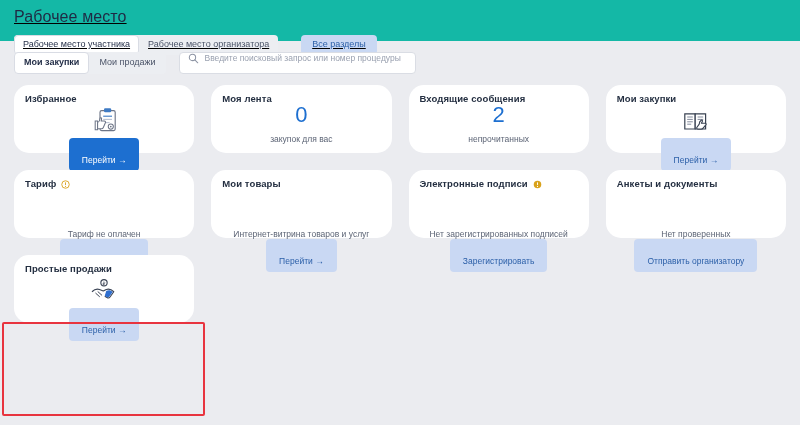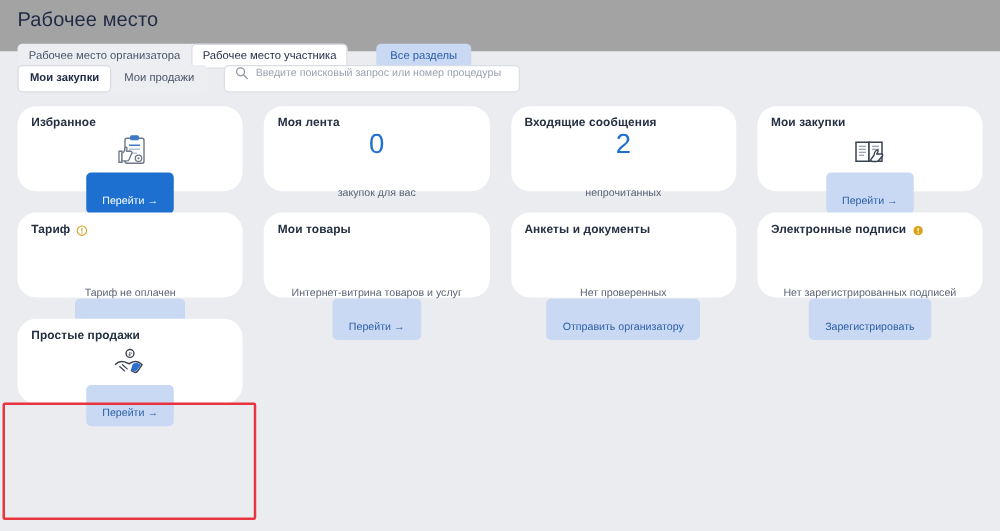--- a/index.html
+++ b/index.html
@@ -5,23 +5,24 @@
   * { box-sizing: border-box; margin: 0; padding: 0; }
   html, body {
     width: 800px; height: 425px;
     font-family: "Liberation Sans", "DejaVu Sans", sans-serif;
     background: #ebecf0;
     overflow: hidden;
   }
 
   
   .header {
-    background: #a3a3a3;
+    background: #14b8a6;
     height: 41px;
     padding: 6px 14px 0 14px;
+    text-decoration: underline;
   }
   .page-title {
     font-size: 16px;
     color: #1f2a44;
     font-weight: 400;
     letter-spacing: .1px;
     padding-top: 2px;
   }
   .role-tabs {
     display: flex;
@@ -147,21 +148,21 @@
   }
   .big-num {
     font-size: 22px;
     color: #1d6fd0;
     line-height: 1;
     font-weight: 300;
   }
   .sub-text {
     font-size: 8.5px;
     color: #5c6475;
-    margin-top: 23px;
+    margin-top: 8px;
     text-align: center;
   }
   .desc-text {
     font-size: 8.5px;
     color: #5c6475;
     text-align: center;
     margin-top: 40px;
   }
   .card-footer {
     display: flex;
@@ -197,22 +198,22 @@
   }
   .row3 { padding: 17px 14px 0 14px; display: grid; grid-template-columns: repeat(4, 1fr); gap: 17px; }
 </style>
 </head>
 <body>
 
 <div class="header">
   <div class="page-title">Рабочее место</div>
   <div class="role-tabs">
     <div class="seg">
+      <div class="seg-item active">Рабочее место участника</div>
       <div class="seg-item">Рабочее место организатора</div>
-      <div class="seg-item active">Рабочее место участника</div>
     </div>
     <div class="pill-blue">Все разделы</div>
   </div>
 </div>
 
 <div class="toolbar">
   <div class="seg2">
     <div class="seg2-item active">Мои закупки</div>
     <div class="seg2-item">Мои продажи</div>
   </div>
@@ -330,47 +331,47 @@
     <div class="card-footer">
       <button class="btn btn-soft">
         <span>Перейти</span>
         <span>→</span>
       </button>
     </div>
   </div>
 
   <div class="card">
     <div class="card-title">
-      <span>Анкеты и документы</span>
-    </div>
-    <div class="card-body">
-      <div class="desc-text">Нет проверенных</div>
-    </div>
-    <div class="card-footer">
-      <button class="btn btn-soft">
-        <span>Отправить организатору</span>
-      </button>
-    </div>
-  </div>
-
-  <div class="card">
-    <div class="card-title">
       <span>Электронные подписи</span>
       <svg class="warn-f" viewBox="0 0 12 12">
         <circle cx="6" cy="6" r="5" fill="#d9a21b"></circle>
         <line x1="6" y1="3.2" x2="6" y2="6.6" stroke="#ffffff" stroke-width="1.3"></line>
         <circle cx="6" cy="8.6" r=".8" fill="#ffffff"></circle>
       </svg>
     </div>
     <div class="card-body">
       <div class="desc-text">Нет зарегистрированных подписей</div>
     </div>
     <div class="card-footer">
       <button class="btn btn-soft">
         <span>Зарегистрировать</span>
+      </button>
+    </div>
+  </div>
+
+  <div class="card">
+    <div class="card-title">
+      <span>Анкеты и документы</span>
+    </div>
+    <div class="card-body">
+      <div class="desc-text">Нет проверенных</div>
+    </div>
+    <div class="card-footer">
+      <button class="btn btn-soft">
+        <span>Отправить организатору</span>
       </button>
     </div>
   </div>
 </div>
 
 <div class="row3">
   <div class="card">
     <div class="card-title">
       <span>Простые продажи</span>
     </div>

